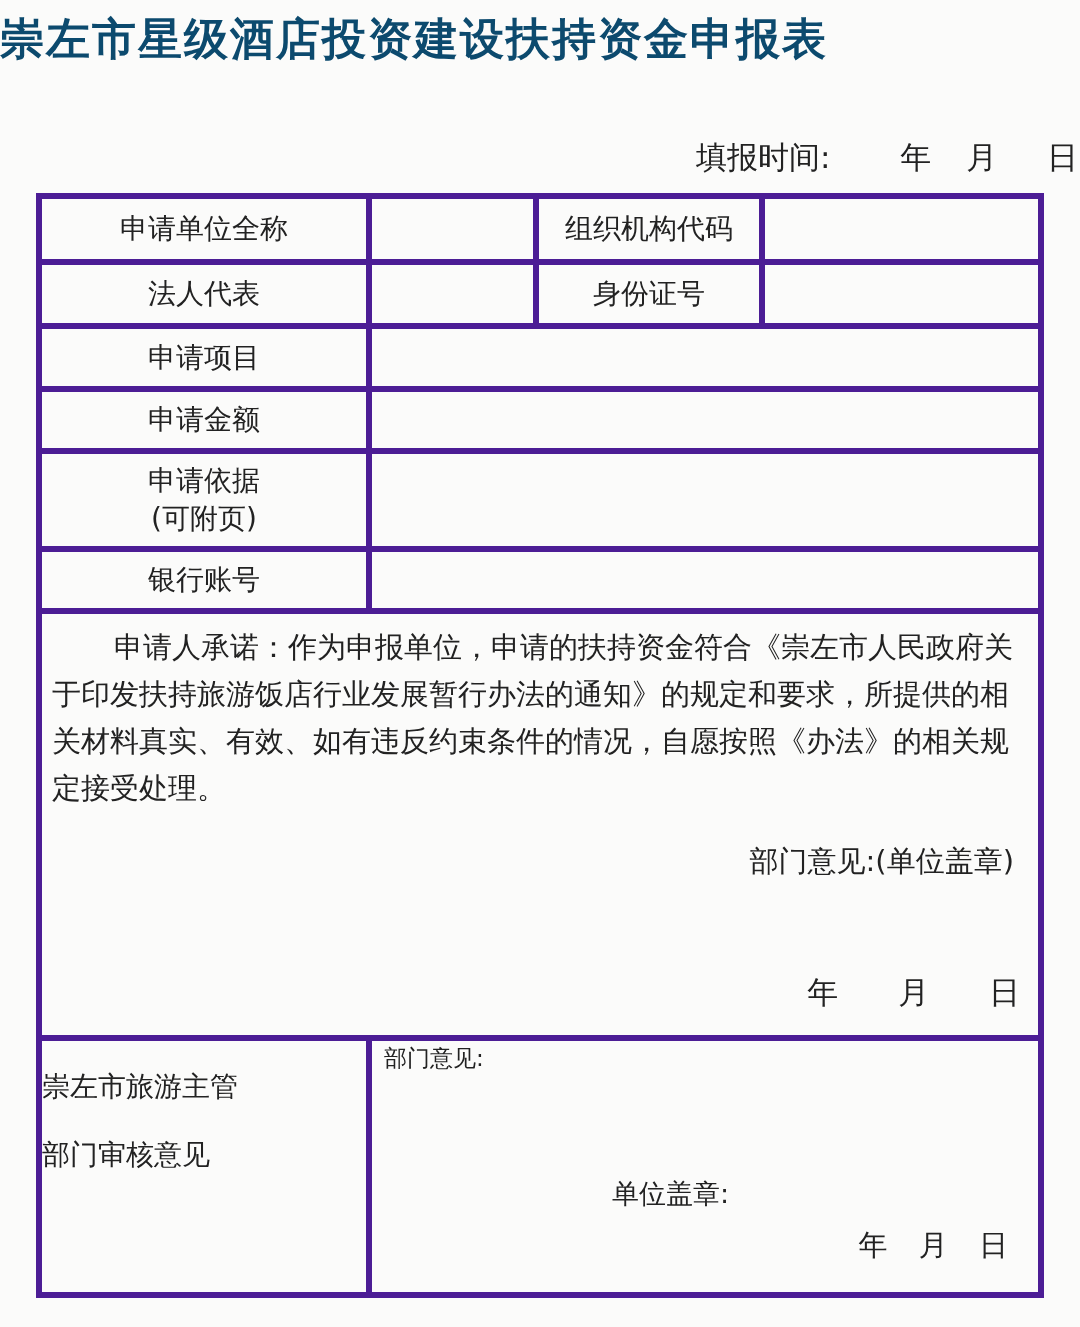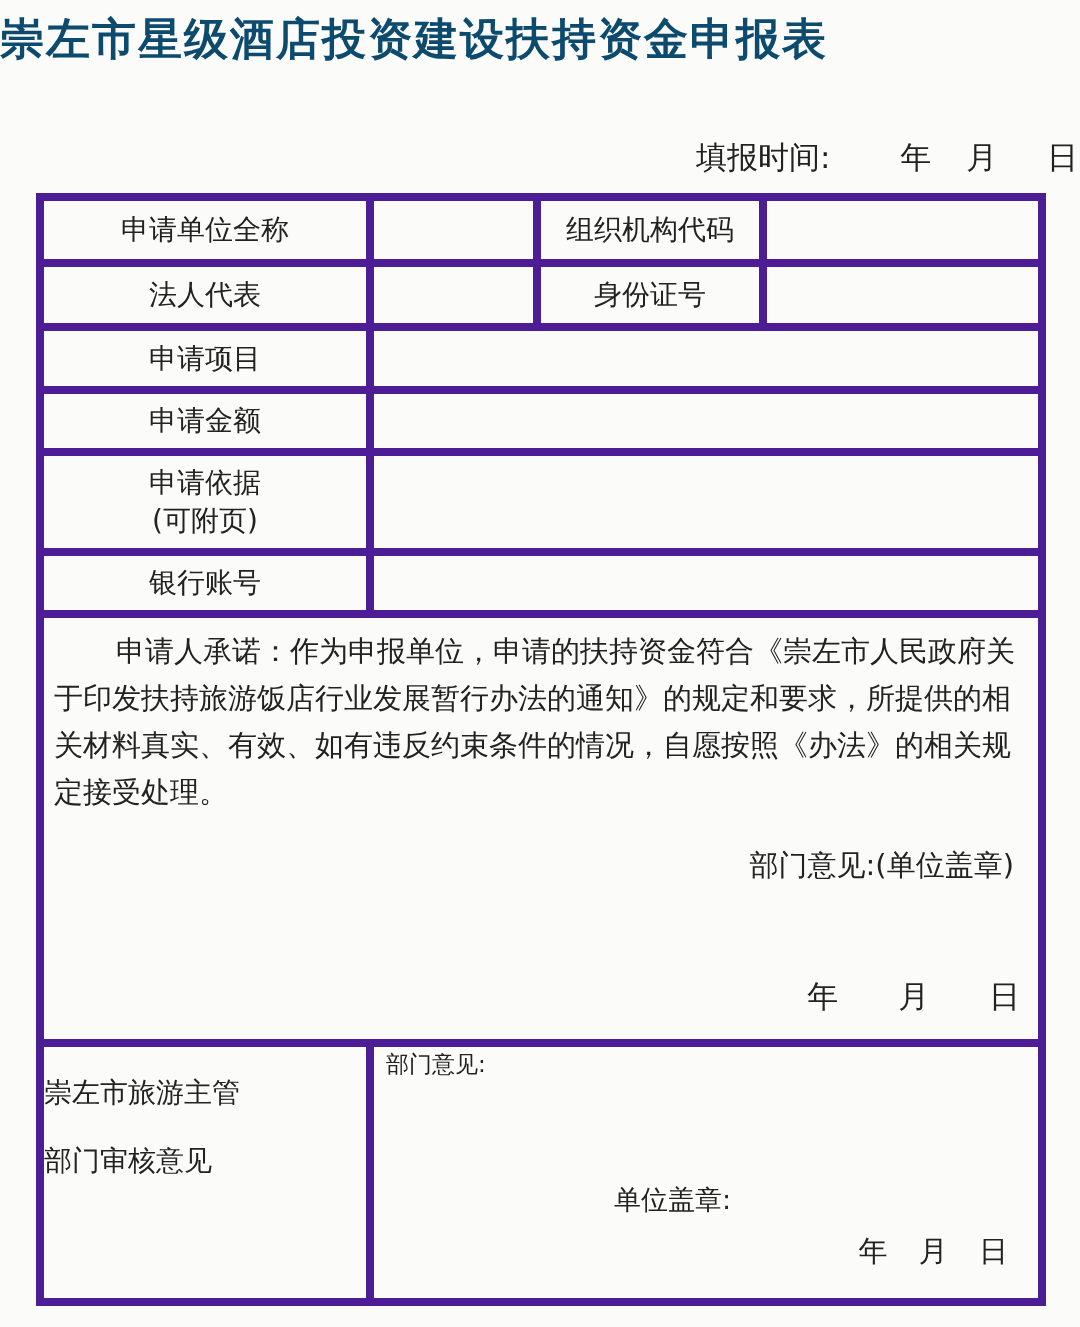--- a/index.html
+++ b/index.html
@@ -12,21 +12,21 @@
     font-size: 44px; font-weight: bold; letter-spacing: 2px; color: #0c4a6e;
   }
   .fill-date {
     position: absolute; top: 137px; left: 650px; font-size: 31px; color: #222; white-space: nowrap; margin-left: 46px;
   }
   .fill-date span { display: inline-block; }
   table.form {
     position: absolute; left: 36px; top: 193px; width: 1002px;
     border-collapse: collapse; table-layout: fixed;
   }
-  table.form td { border: 8px solid #4c1d95; padding: 8px; font-size: 28px; color: #222; vertical-align: middle; }
+  table.form td { border: 6px solid #4c1d95; padding: 8px; font-size: 28px; color: #222; vertical-align: middle; }
   .lab { text-align: center; }
   .c1 { width: 330px; } .c2 { width: 167px; } .c3 { width: 226px; } .c4 { width: 279px; }
   .pledge { position: relative; height: 405px; vertical-align: top !important; }
   .pledge-text { position: absolute; left: 10px; top: 10px; width: 975px; font-size: 29px; line-height: 47px; text-indent: 62px; }
   .sig { position: absolute; right: 24px; top: 228px; font-size: 29px; }
   .date-r { position: absolute; right: 18px; top: 358px; font-size: 31px; word-spacing: 50px; }
   .review { height: 235px; position: relative; vertical-align: top !important; }
   .rev-lab { position: absolute; left: 0; width: 100%; top: 12px; text-align: left; line-height: 68px; font-size: 28px; }
   .opinion { position: absolute; left: 12px; top: 2px; font-size: 23px; }
   .stamp { position: absolute; left: 240px; top: 135px; font-size: 27px; }

